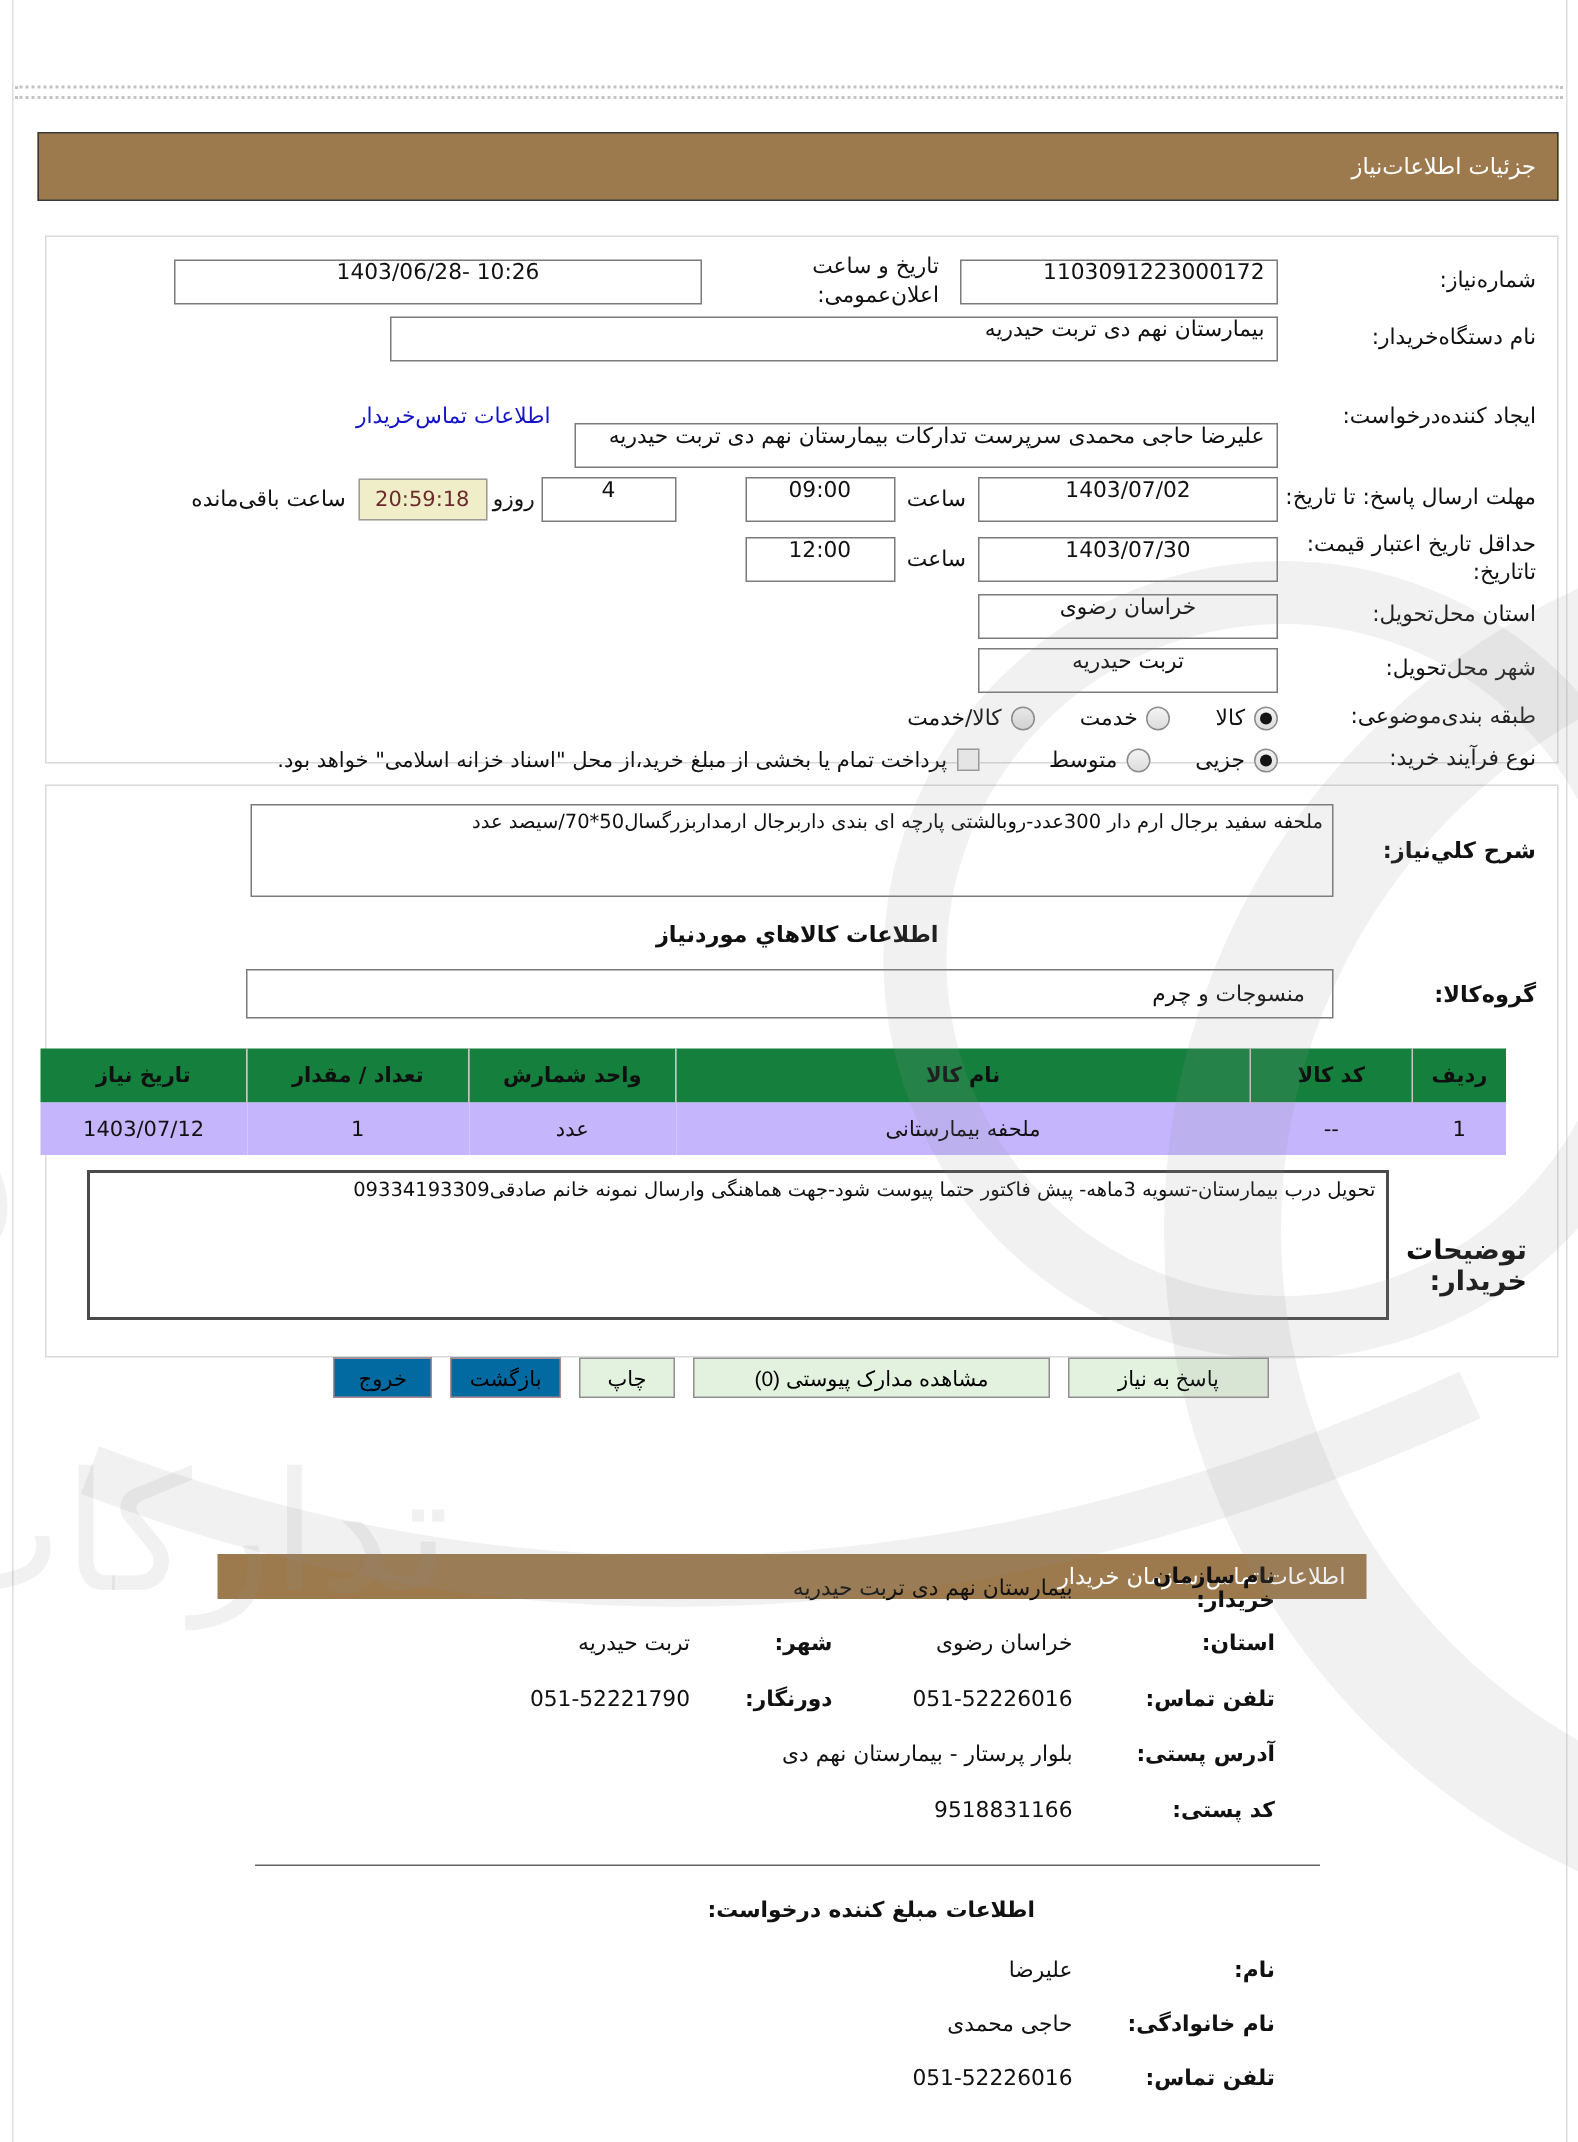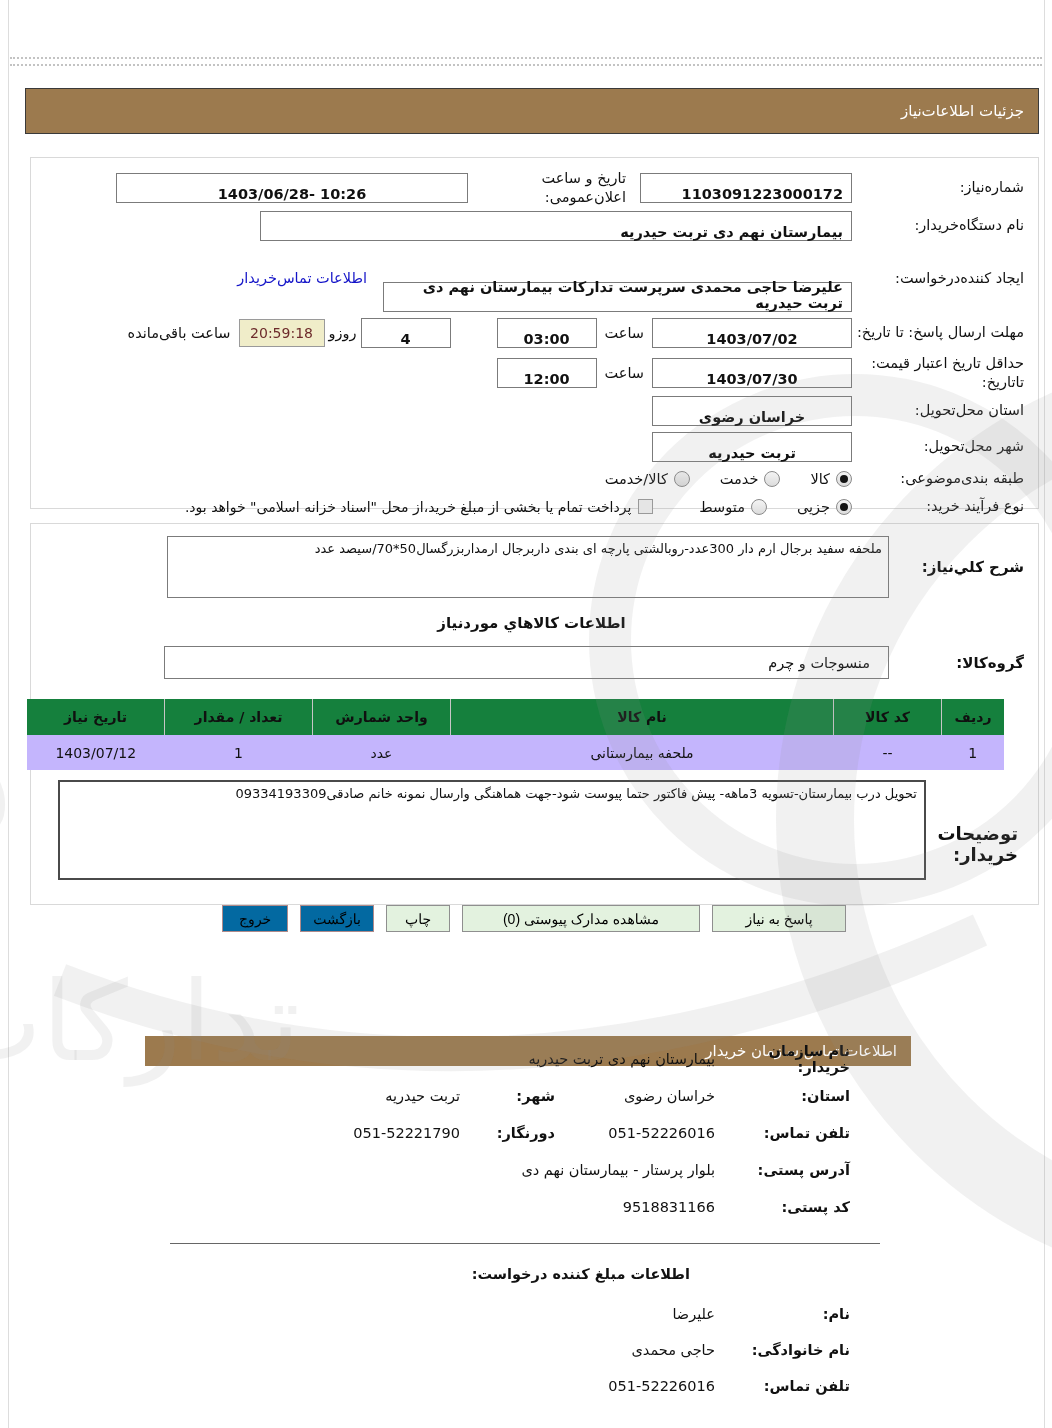--- a/index.html
+++ b/index.html
@@ -14,21 +14,21 @@
   .bar2{left:145px;top:1036px;width:766px;height:30px;font-size:15px;}
 
   .panel{position:absolute;border:1px solid #d9d9d9;background:#fff;box-sizing:border-box;}
   .panel1{left:30px;top:157px;width:1009px;height:352px;padding:11px 14px;}
   .panel2{left:30px;top:523px;width:1009px;height:382px;padding:12px 14px;}
 
   .frow{display:flex;align-items:center;min-height:34px;margin-bottom:2px;}
   .frow.short{min-height:26px;}
   .f-label{width:172px;font-size:14.5px;line-height:1.3;flex:none;}
   .ibox{border:1px solid #7b7b7b;background:#fff;height:30px;box-sizing:border-box;
-        display:flex;align-items:flex-end;justify-content:center;font-size:14.5px;flex:none;font-weight:bold;}
+        display:flex;align-items:flex-start;justify-content:center;font-size:14.5px;flex:none;}
   .ibox.rt{justify-content:flex-start;padding:0 8px;}
   .num{direction:ltr;unicode-bidi:isolate;}
   .mini-label{font-size:14.5px;margin:0 8px;flex:none;}
   .timer{background:#F0EDC9;border:1px solid #9a9a9a;color:#6d2b2b;height:26px;width:84px;
          display:flex;align-items:center;justify-content:center;font-size:14px;flex:none;}
   .link{color:#1414C8;font-size:14.5px;margin-right:16px;cursor:pointer;flex:none;}
   .radio{width:14px;height:14px;border-radius:50%;border:1px solid #8a8a8a;
          background:linear-gradient(#f4f4f4,#dcdcdc);position:relative;flex:none;margin-left:6px;}
   .radio.sel::after{content:"";position:absolute;inset:3px;border-radius:50%;background:#141414;}
   .opt-label{font-size:14.5px;margin-left:30px;}
@@ -124,21 +124,21 @@
         <span class="link">اطلاعات تماس‌خریدار</span>
       </div>
 
       <div class="frow" style="min-height:38px;">
         <div class="f-label">مهلت ارسال پاسخ: تا تاریخ:</div>
         <div class="ibox" style="width:200px;">
           <span class="num">1403/07/02</span>
         </div>
         <span class="mini-label">ساعت</span>
         <div class="ibox" style="width:100px;">
-          <span class="num">03:00</span>
+          <span class="num">09:00</span>
         </div>
         <div style="width:46px;flex:none;"></div>
         <div class="ibox" style="width:90px;">
           <span class="num">4</span>
         </div>
         <span class="mini-label" style="margin:0 4px;">روزو</span>
         <div class="timer">
           <span class="num">20:59:18</span>
         </div>
         <span class="mini-label">ساعت باقی‌مانده</span>

